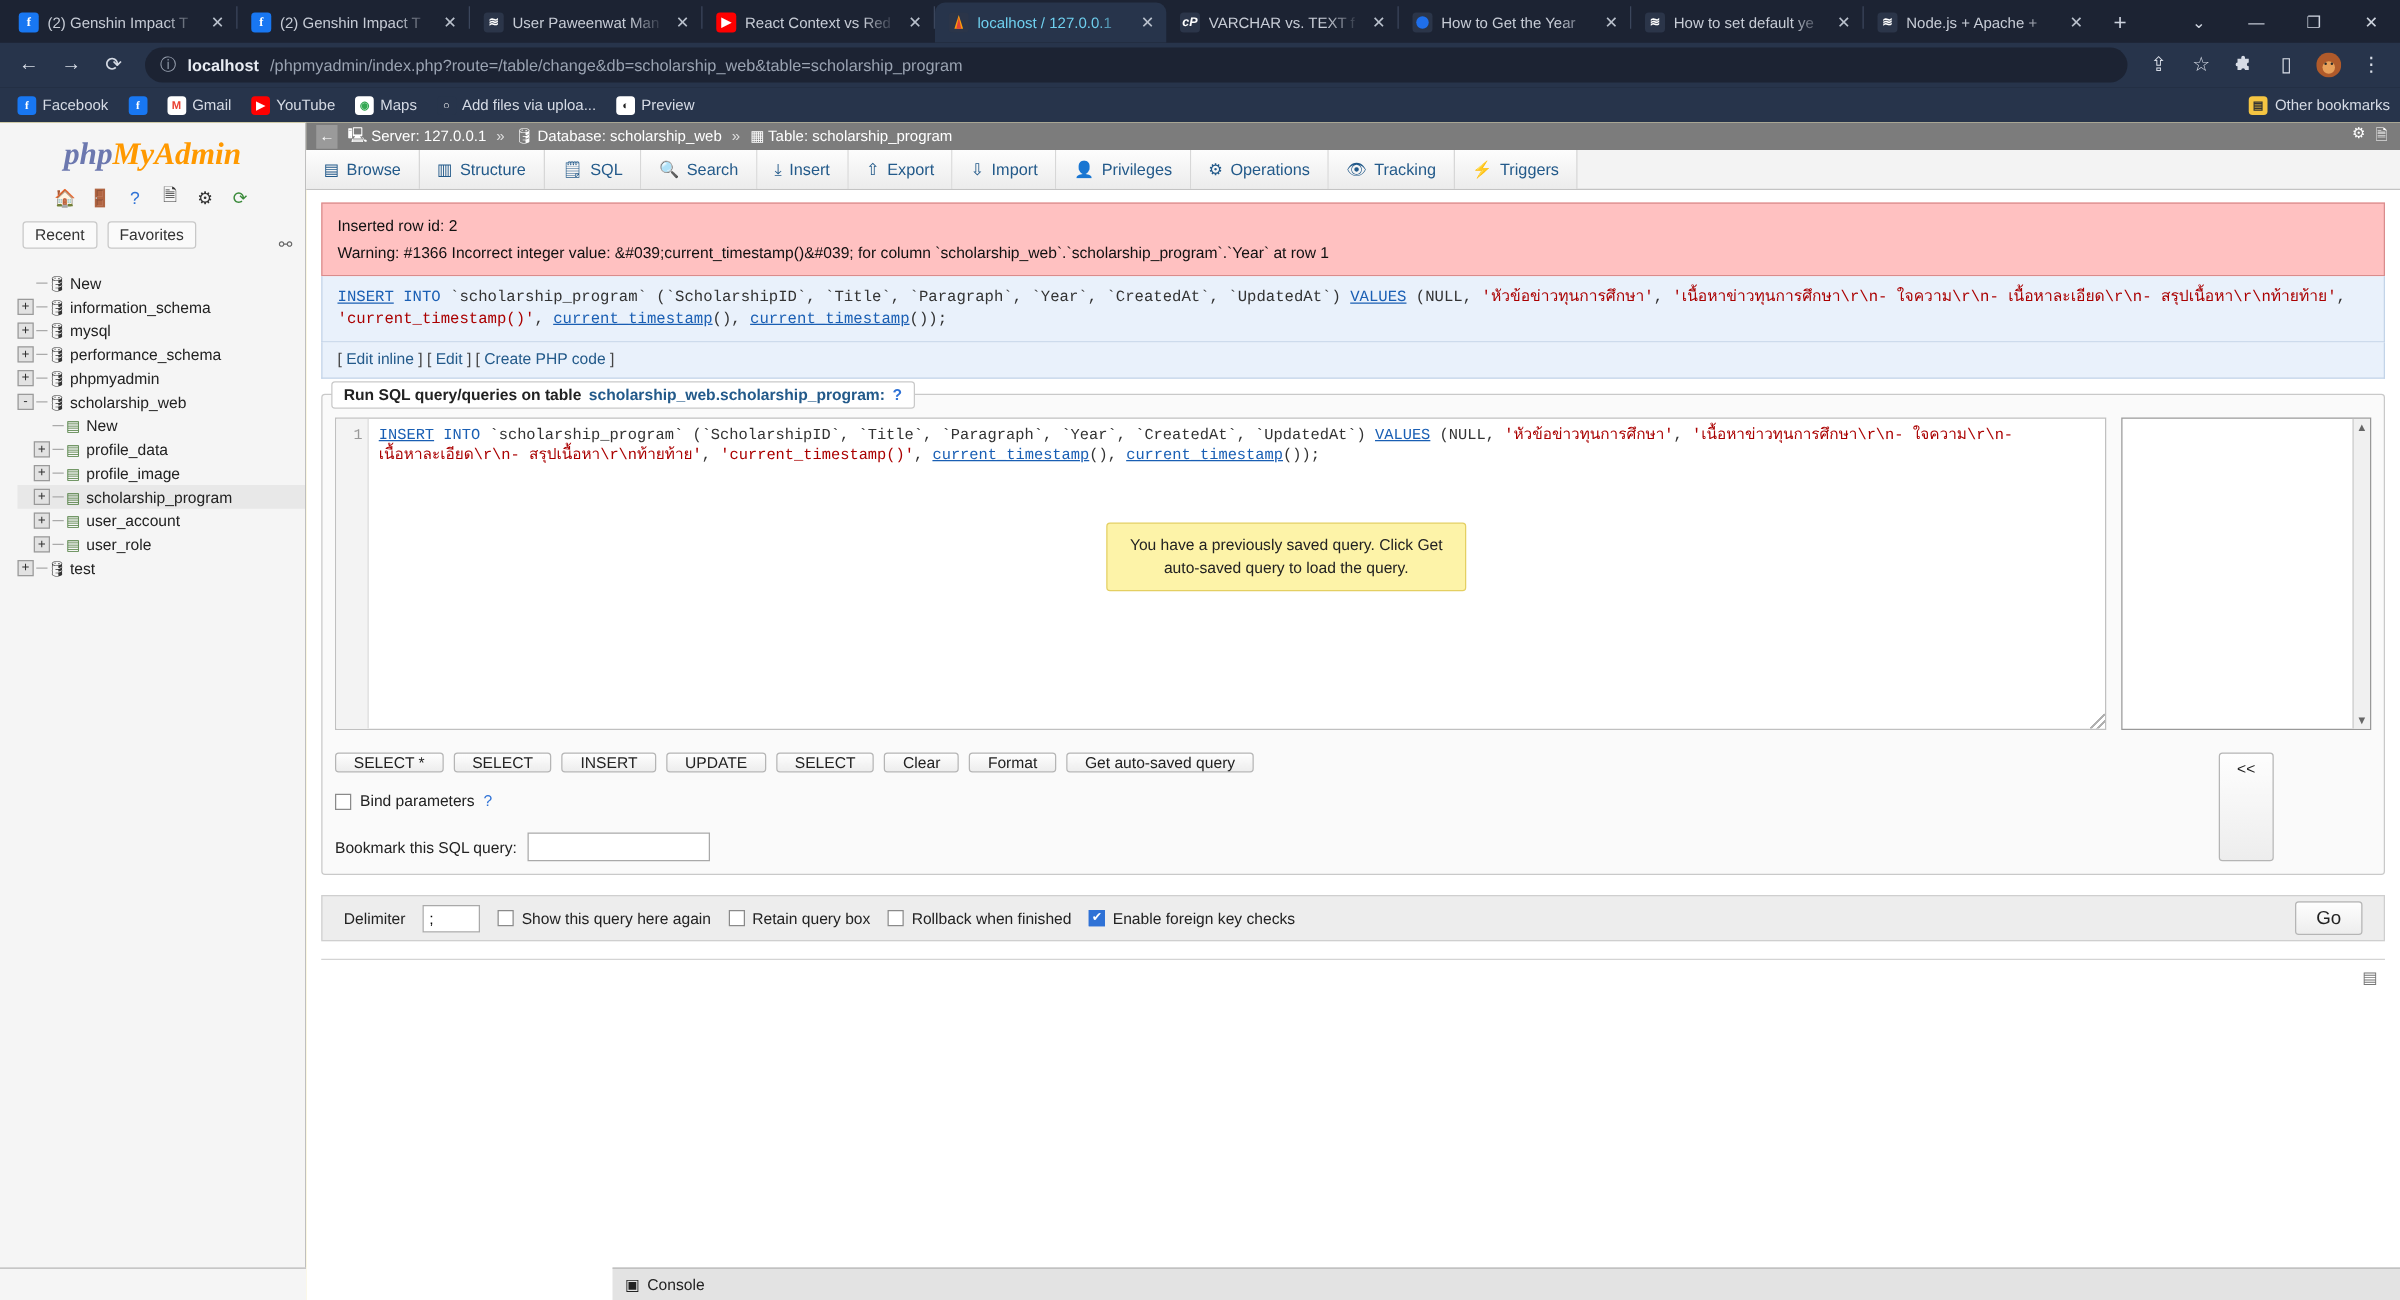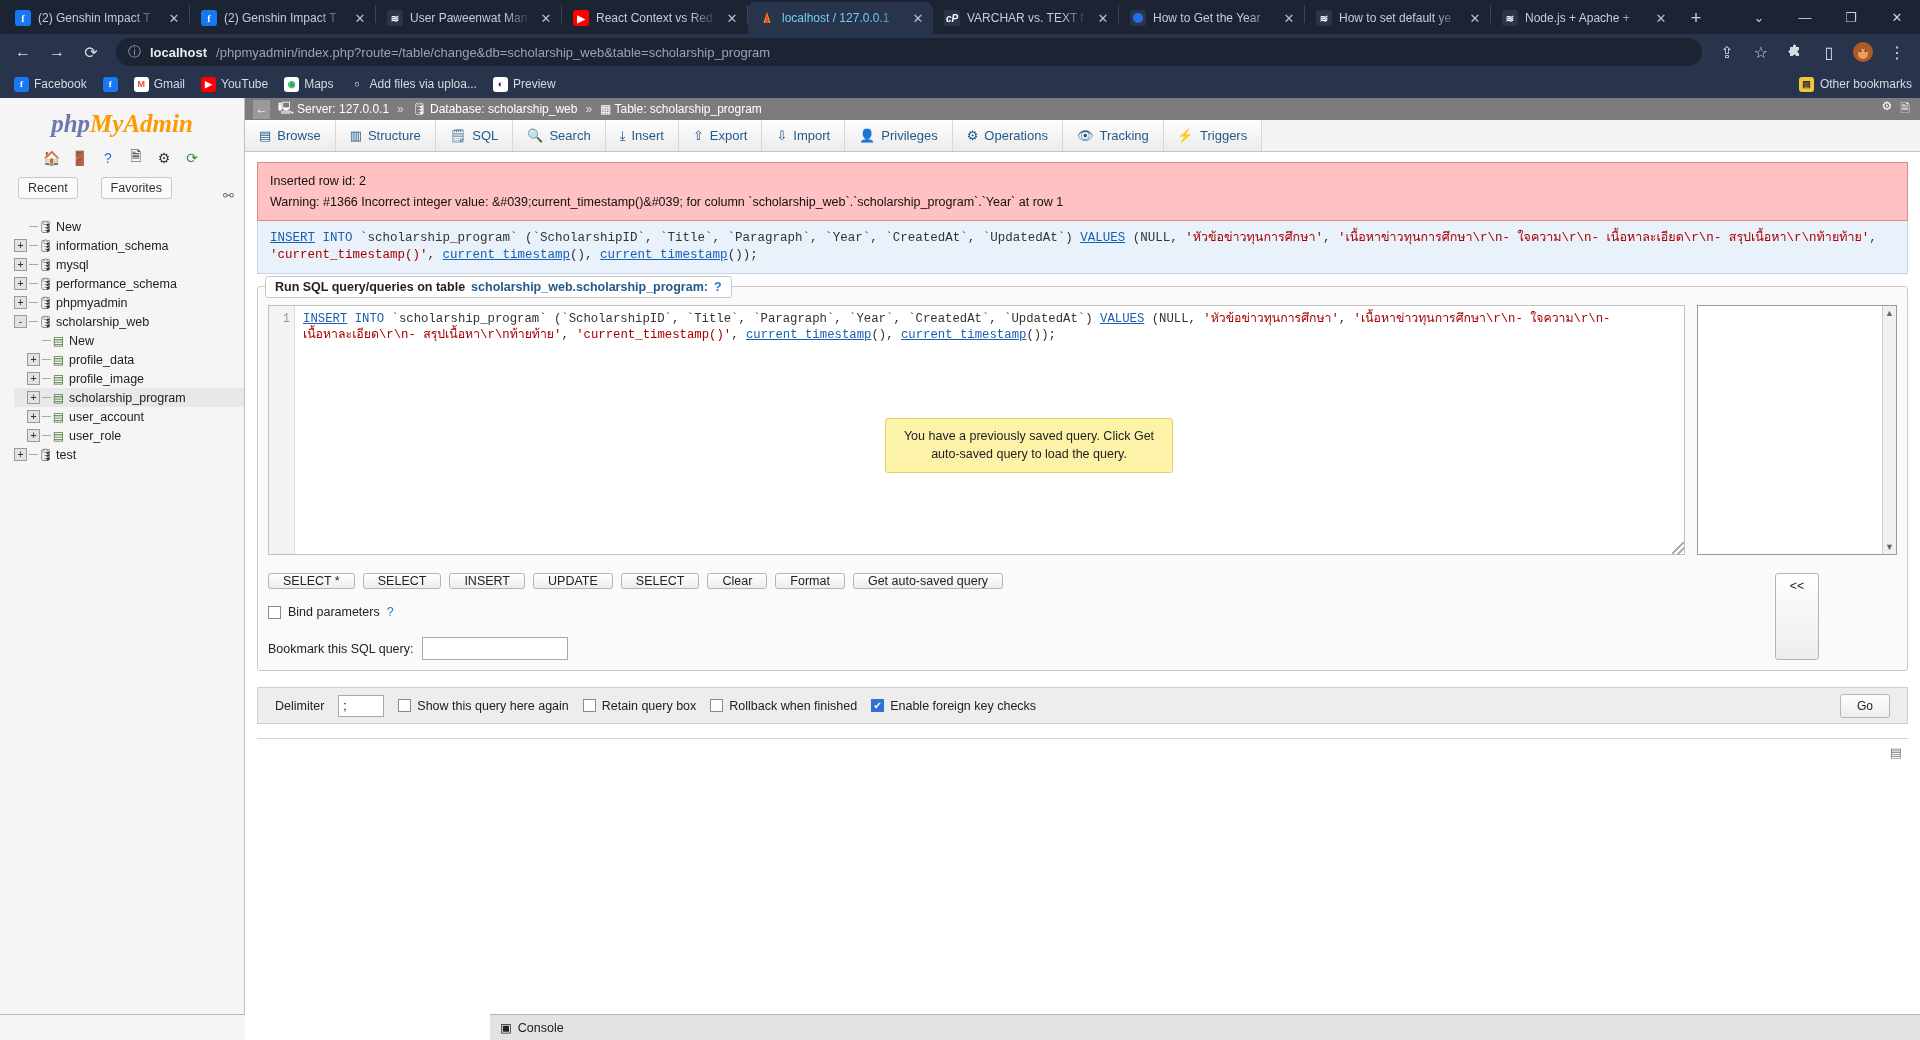--- a/index.html
+++ b/index.html
@@ -89,21 +89,21 @@
     border-right: 1px solid #bfbfbf; position: relative;
     font-size: 12.5px; color: #333;
   }
   #pma-logo { text-align:center; padding: 12px 0 4px; font-size: 25px; font-weight: bold; font-style: italic;
     font-family: "Liberation Serif", serif; }
   #pma-logo .php { color: #6c78af; }
   #pma-logo .my { color: #f90; }
   #pma-logo .admin { color: #f90; }
   #logo-icons { display:flex; justify-content:center; gap: 9px; padding: 6px 0 10px; }
   .licon { width: 19px; height: 19px; display:flex; align-items:center; justify-content:center; font-size: 14px; }
-  #rf-row { display:flex; gap: 23px; padding: 0 0 10px 18px; }
+  #rf-row { display:flex; gap: 8px; padding: 0 0 10px 18px; }
   .rfbtn {
     border: 1px solid #c8c8c8; background: #fafafa; border-radius: 3px;
     padding: 3px 9px; font-size: 12.5px; color: #333;
   }
   #pin {
     position: absolute; right: 10px; top: 90px; font-size: 13px; color: #666;
   }
   #dbtree { padding: 8px 0 0 14px; }
   .tnode { display:flex; align-items:center; height: 19px; font-size: 12.5px; white-space: nowrap; }
   .tnode.sel { background: #e8e8e8; }
@@ -251,21 +251,21 @@
     font-size: 12.5px; padding: 0 4px;
   }
   .cbx { display: flex; align-items: center; gap: 6px; }
   .box {
     width: 13px; height: 13px; border: 1px solid #8a8a8a; background: #fff;
     flex: 0 0 13px; display: flex; align-items: center; justify-content: center;
   }
   .box.checked { background: #2f72d6; border-color: #2f72d6; color: #fff; font-size: 10px; line-height: 1; }
   #gobtn {
     margin-left: auto; border: 1px solid #b5b5b5; border-radius: 3px;
-    background: linear-gradient(#fefefe,#ededed); padding: 4px 16px; font-size: 12px;
+    background: linear-gradient(#fefefe,#ededed); padding: 4px 16px; font-size: 15px;
   }
 
   #footer-strip {
     border-top: 1px solid #d4d4d4; margin-top: 14px; height: 44px; position: relative;
   }
   #footer-ico { position: absolute; right: 6px; top: 6px; font-size: 13px; color:#777; }
 
   
   #console {
     position: absolute; left: 245px; bottom: 0; right: 0; height: 26px;
@@ -621,20 +621,23 @@
 
       <div id="alert">
         <div>Inserted row id: 2</div>
         <div>Warning: #1366 Incorrect integer value: &amp;#039;current_timestamp()&amp;#039; for column `scholarship_web`.`scholarship_program`.`Year` at row 1</div>
       </div>
 
       <div id="sqlecho">
         <span class="kw">INSERT</span> <span class="kwp">INTO</span> `scholarship_program` (`ScholarshipID`, `Title`, `Paragraph`, `Year`, `CreatedAt`, `UpdatedAt`) <span class="kw">VALUES</span> (NULL, <span class="str">'หัวข้อข่าวทุนการศึกษา'</span>, <span class="str">'เนื้อหาข่าวทุนการศึกษา\r\n- ใจความ\r\n- เนื้อหาละเอียด\r\n- สรุปเนื้อหา\r\nท้ายท้าย'</span>, <span class="str">'current_timestamp()'</span>, <span class="fn">current_timestamp</span>(), <span class="fn">current_timestamp</span>());
       </div>
 
+      <div id="echolinks">
+        <span class="brk">[ </span><span>Edit inline</span><span class="brk"> ] [ </span><span>Edit</span><span class="brk"> ] [ </span><span>Create PHP code</span><span class="brk"> ]</span>
+      </div>
 
       <div id="tooltip">You have a previously saved query. Click Get auto-saved query to load the query.</div>
 
       <div id="sqlbox">
         <div id="sqlbox-legend">
           <span>Run SQL query/queries on table</span>
           <span class="tbl">scholarship_web.scholarship_program:</span>
           <span style="color:#2f72d6;">?</span>
         </div>
 

